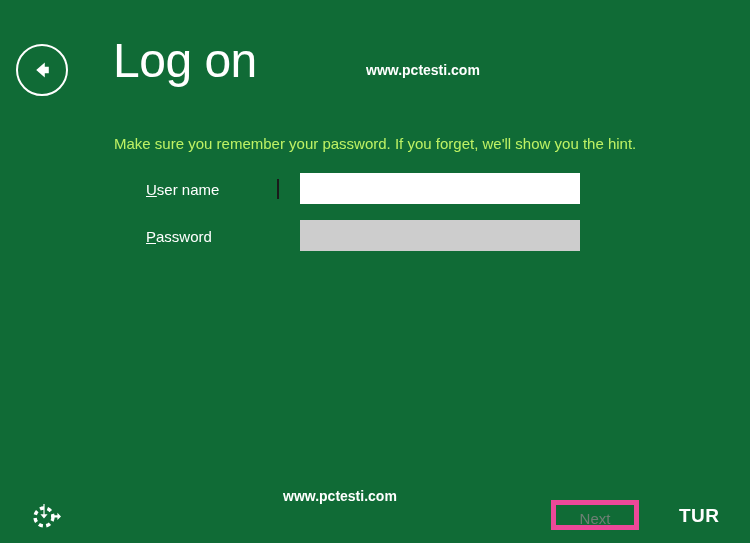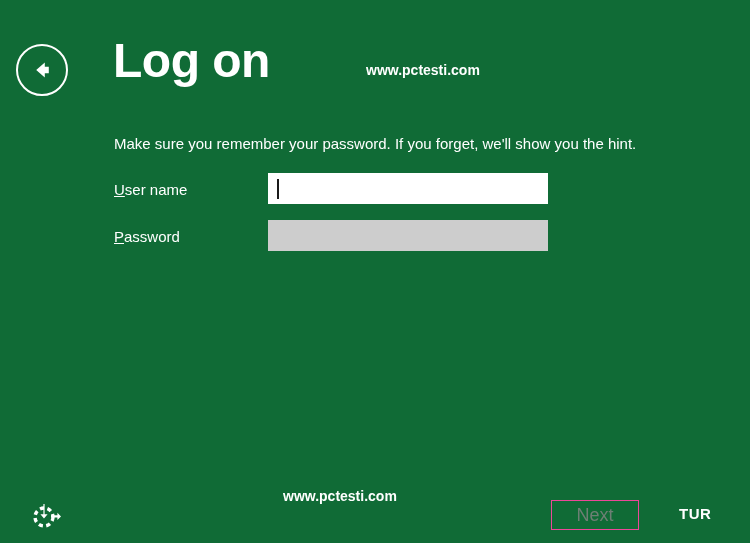--- a/index.html
+++ b/index.html
@@ -37,21 +37,21 @@
     position: absolute;
     left: 50%;
     top: 50%;
     transform: translate(-50%, -50%);
   }
   .page-title {
     position: absolute;
     left: 113px;
     top: 37px;
     font-size: 48px;
-    font-weight: 700;
+    font-weight: 400;
     color: #ffffff;
     letter-spacing: -0.5px;
     line-height: 1;
     white-space: nowrap;
   }
   .watermark-top {
     position: absolute;
     left: 366px;
     top: 62px;
     font-size: 14px;
@@ -60,33 +60,34 @@
     white-space: nowrap;
     letter-spacing: 0px;
   }
 
   
   .instruction {
     position: absolute;
     left: 114px;
     top: 135px;
     font-size: 15px;
-    color: #ffffff;
+    color: #bef264;
     white-space: nowrap;
   }
 
   .form {
     position: absolute;
     left: 0;
     top: 173px;
     width: 750px;
   }
   .field-row {
     position: relative;
     height: 47px;
+    margin-left: 32px;
   }
   .field-label {
     position: absolute;
     left: 114px;
     top: 8px;
     font-size: 15px;
     color: #ffffff;
     white-space: nowrap;
   }
   .field-label u {
@@ -138,34 +139,34 @@
     color: #ffffff;
     white-space: nowrap;
   }
   .next-button {
     position: absolute;
     left: 551px;
     top: 500px;
     width: 88px;
     height: 30px;
     box-sizing: border-box;
-    border: 1px solid #ec4899;
+    border: 5px solid #ec4899;
     background: transparent;
     color: #6d7f74;
-    font-size: 18px;
+    font-size: 15px;
     font-family: "Liberation Sans", sans-serif;
     line-height: 28px;
     text-align: center;
     cursor: default;
   }
   .keyboard-layout {
     position: absolute;
     left: 679px;
     top: 505px;
-    font-size: 15px;
+    font-size: 19px;
     font-weight: bold;
     color: #ffffff;
     letter-spacing: 0.5px;
     white-space: nowrap;
     cursor: pointer;
   }
 </style>
 </head>
 <body>
 

